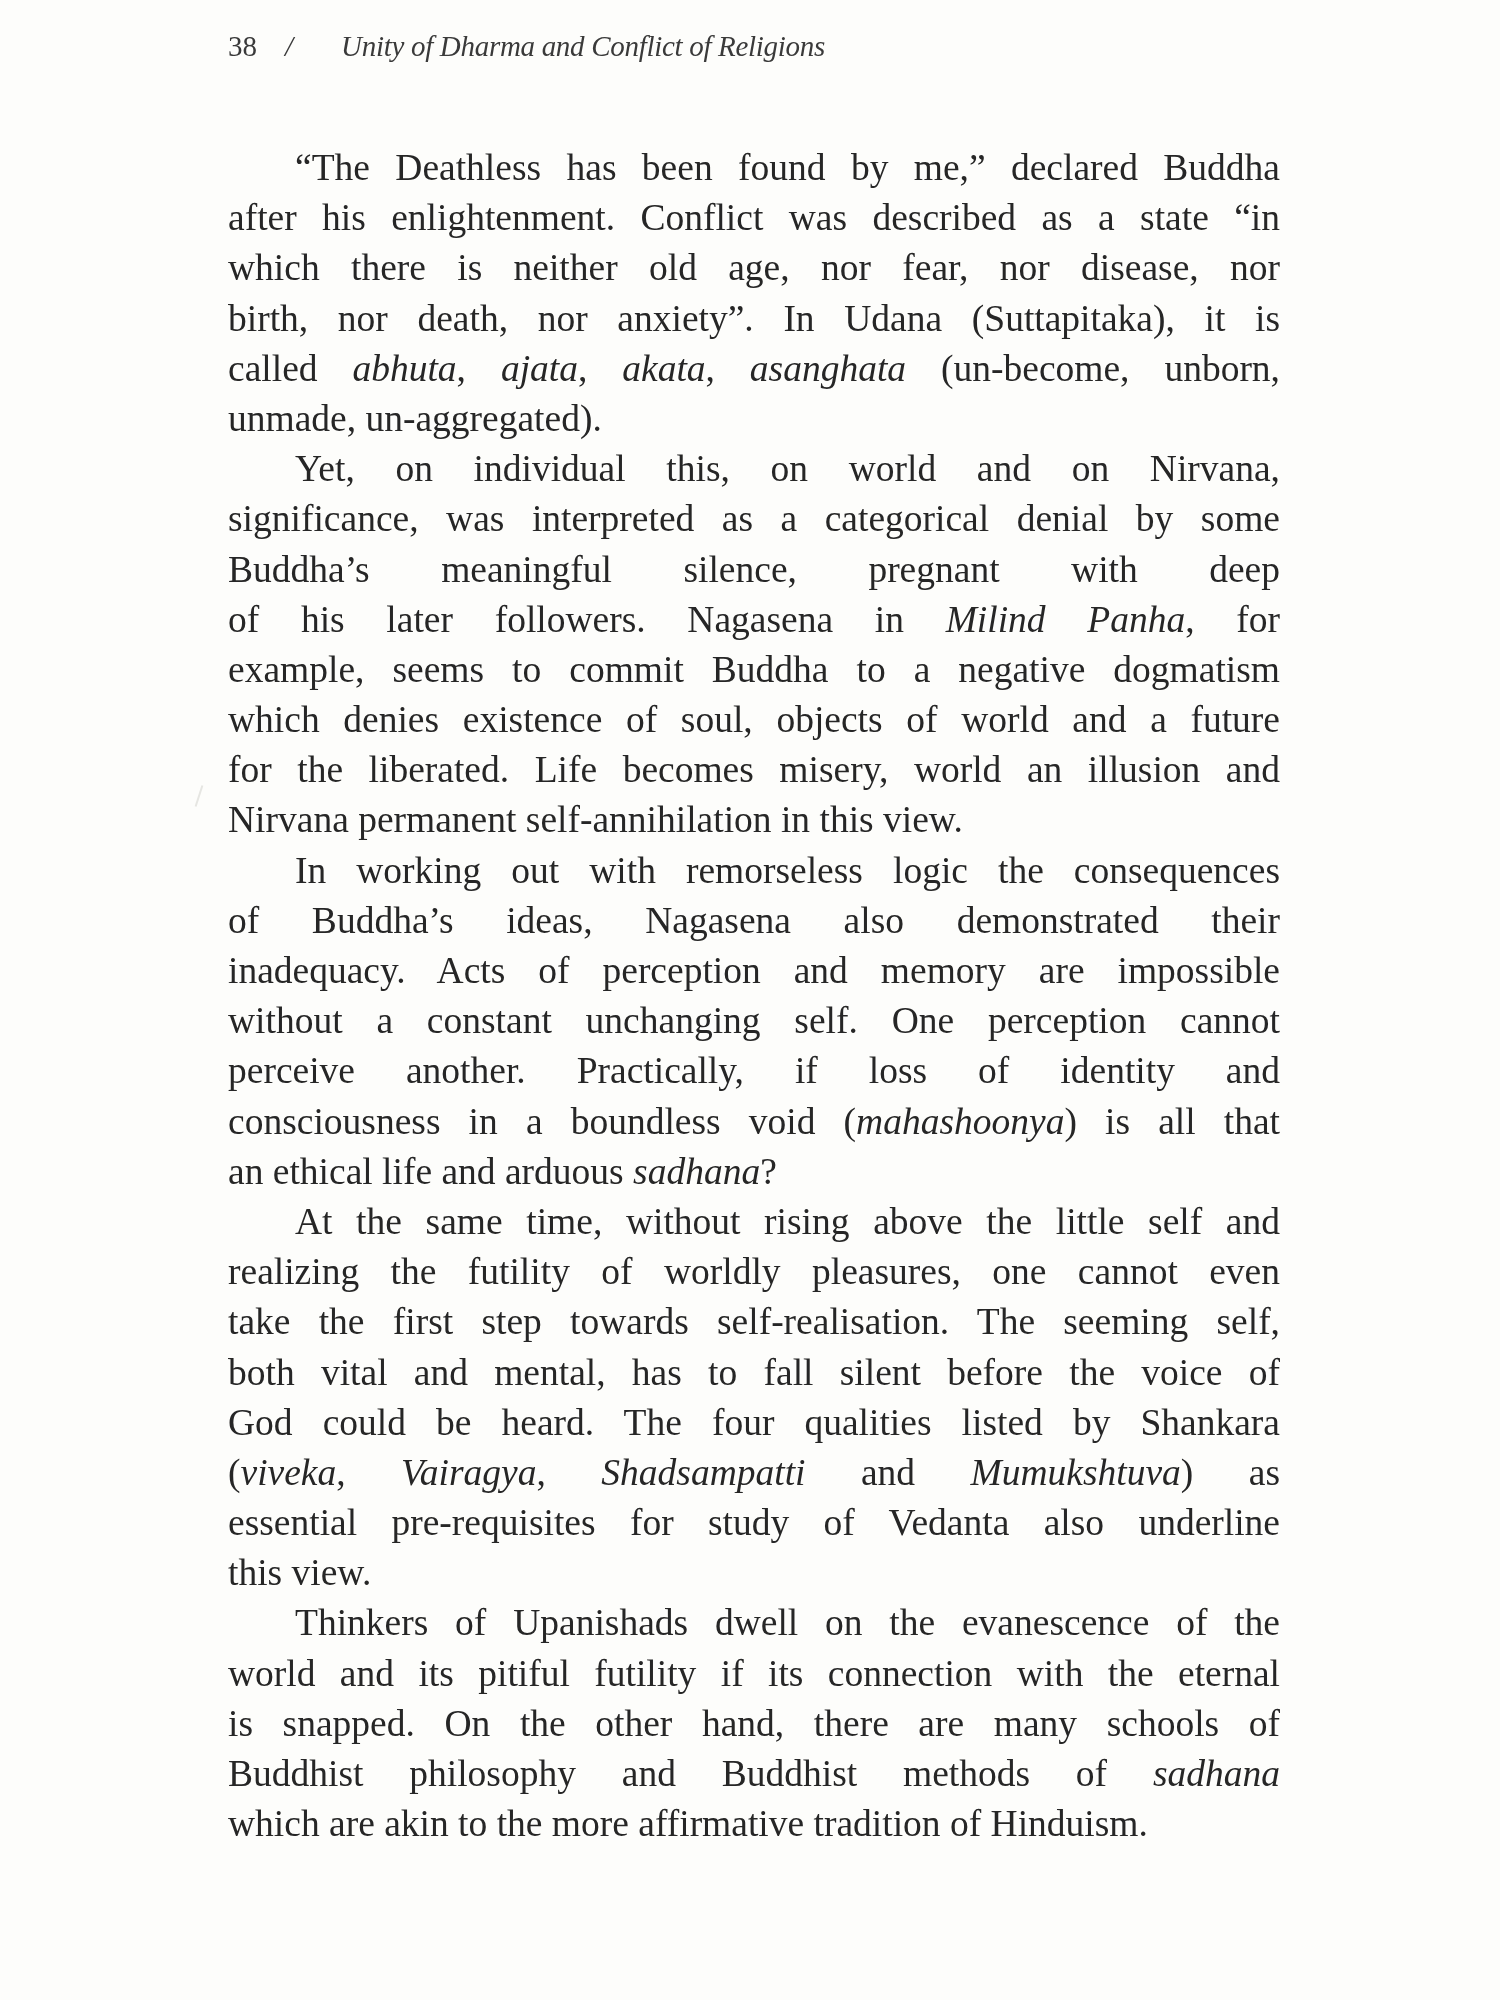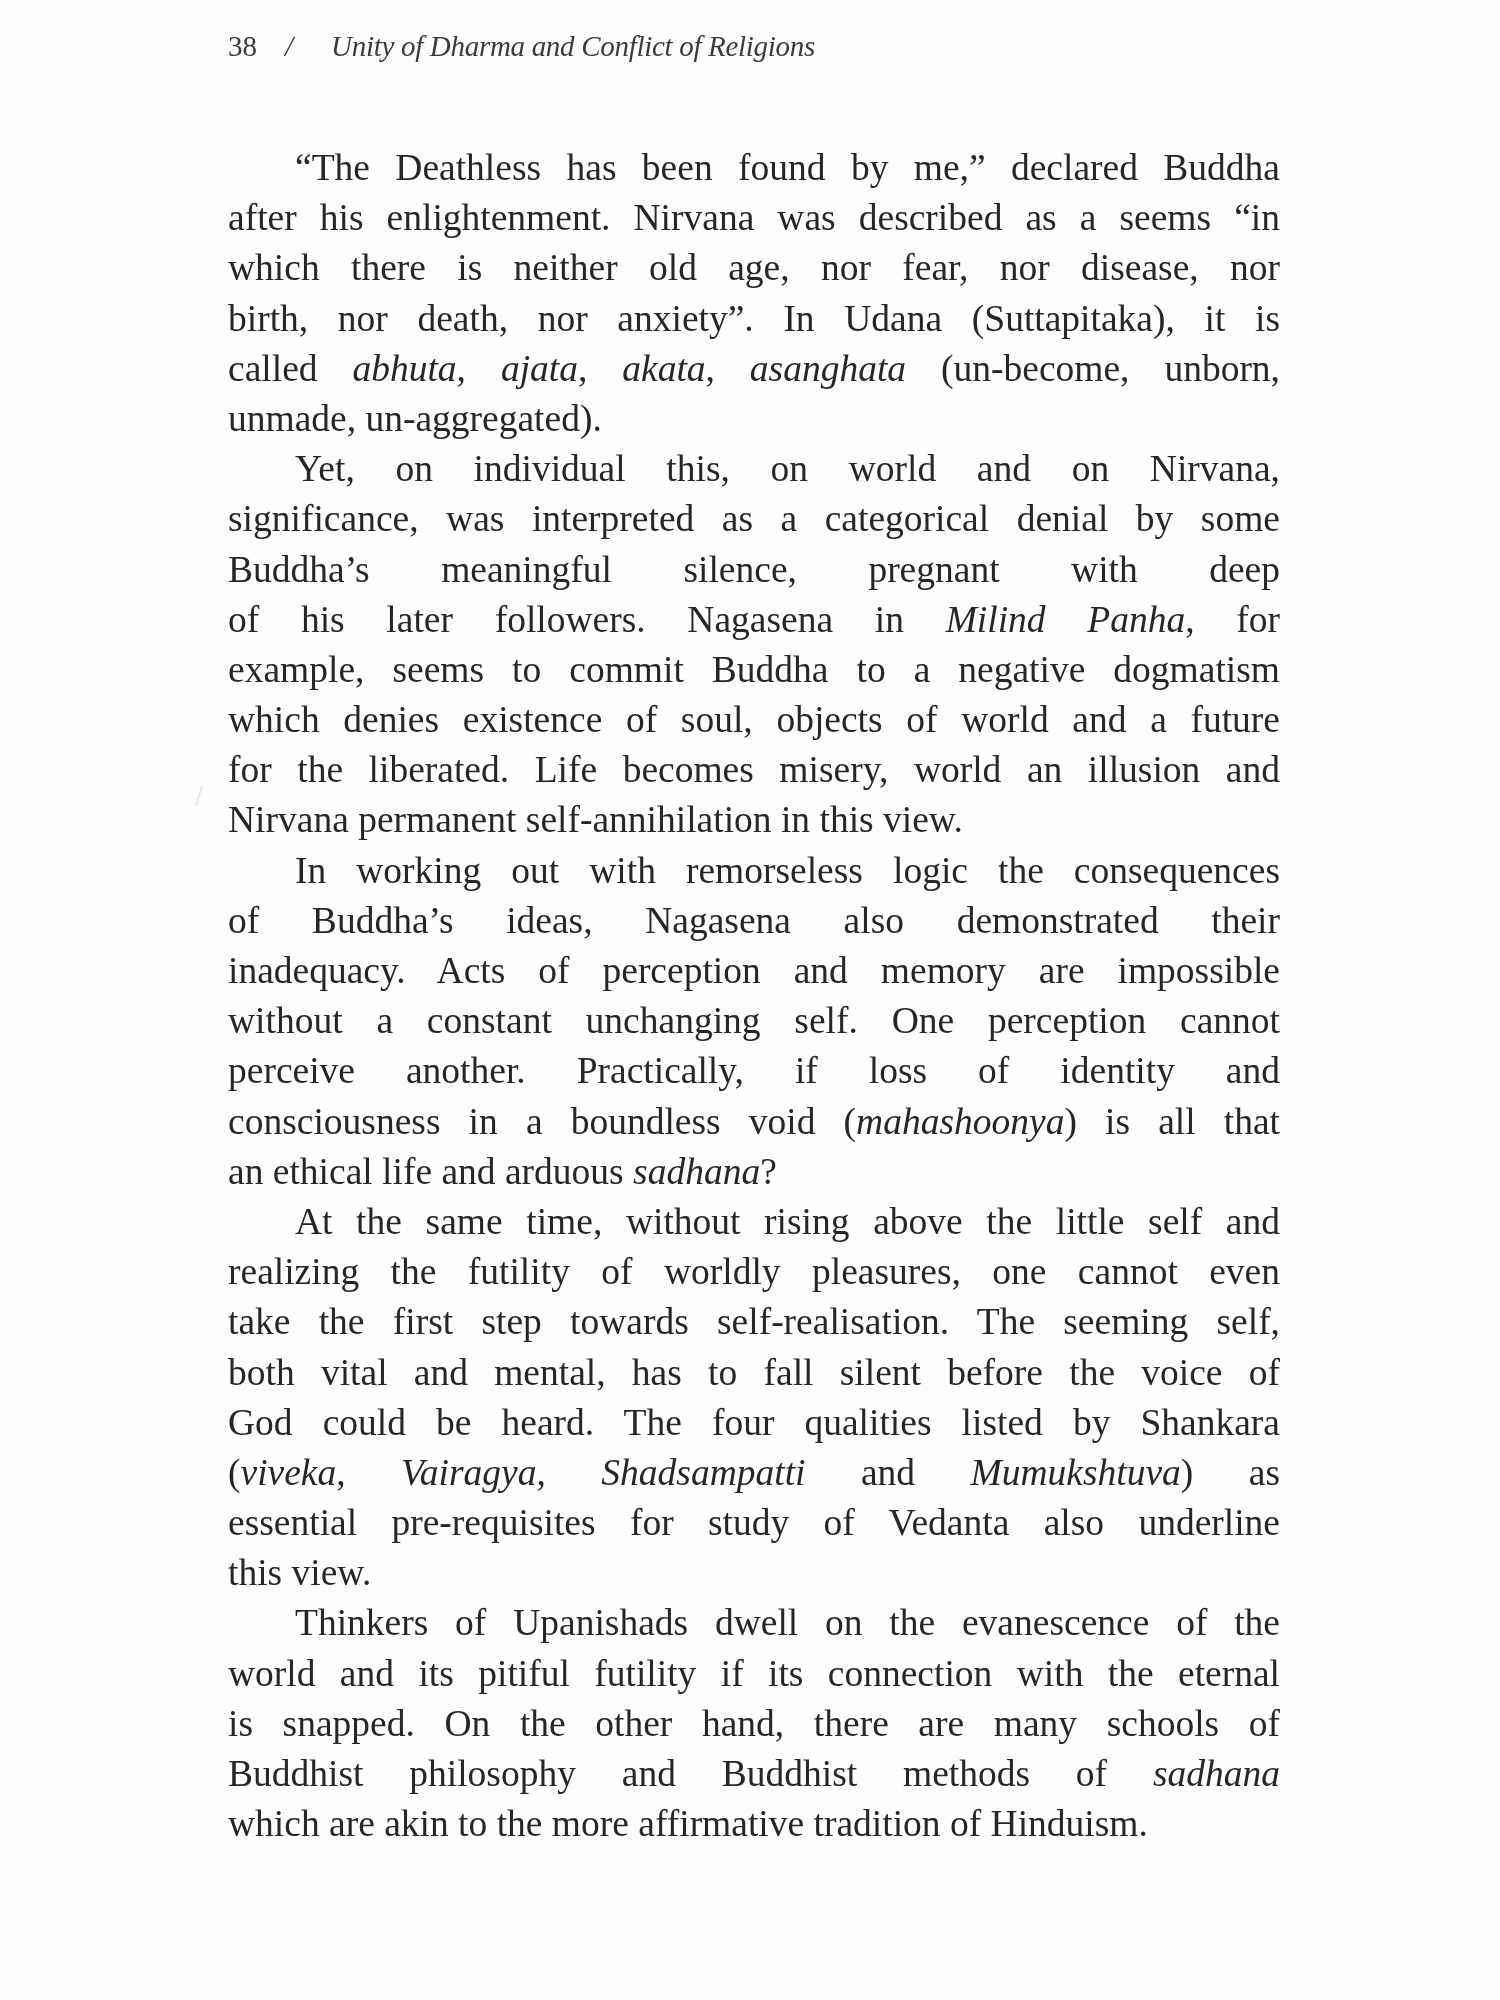--- a/index.html
+++ b/index.html
@@ -6,21 +6,21 @@
   body {
     width: 1500px; height: 2000px; background: #fdfdfb; position: relative; overflow: hidden;
     font-family: "Liberation Serif", "DejaVu Serif", serif; color: #262626;
   }
   .header {
     position: absolute; left: 228px; top: 26px; height: 40px;
     font-size: 29px; line-height: 40px; color: #3a3a3a; white-space: nowrap;
   }
   .header .num { display: inline-block; }
   .header .sep { display: inline-block; margin-left: 28px; font-style: italic; }
-  .header .title { display: inline-block; margin-left: 38px; font-style: italic; letter-spacing: -0.3px; }
+  .header .title { display: inline-block; margin-left: 48px; font-style: italic; letter-spacing: -0.3px; }
   .body-text {
     position: absolute; left: 228px; top: 143px; width: 1052px;
   }
   .line {
     font-size: 37.5px; line-height: 50.2px; height: 50.2px;
     text-align: justify; text-align-last: justify; white-space: nowrap; overflow: visible;
     word-spacing: 0px;
   }
   .line.wrap { white-space: normal; }
   .line.indent { padding-left: 67px; }
@@ -33,21 +33,21 @@
 
 <div class="header">
   <span class="num">38</span><span class="sep">/</span><span class="title">Unity of Dharma and Conflict of Religions</span>
 </div>
 
 <div class="speck"></div>
 
 <div class="body-text" id="body-text">
     <div>
       <div class="line wrap indent"><span>“The Deathless has been found by me,” declared Buddha</span></div>
-      <div class="line wrap"><span>after his enlightenment. Nirvana was described as a seems “in</span></div>
+      <div class="line wrap"><span>after his enlightenment. Conflict was described as a state “in</span></div>
       <div class="line wrap"><span>which there is neither old age, nor fear, nor disease, nor</span></div>
       <div class="line wrap"><span>birth, nor death, nor anxiety”. In Udana (Suttapitaka), it is</span></div>
       <div class="line wrap"><span>called </span><i>abhuta</i><span>, </span><i>ajata</i><span>, </span><i>akata</i><span>, </span><i>asanghata</i><span> (un-become, unborn,</span></div>
       <div class="line wrap last"><span>unmade, un-aggregated).</span></div>
     </div>
     <div>
       <div class="line wrap indent"><span>Yet, on individual this, on world and on Nirvana,</span></div>
       <div class="line wrap"><span>significance, was interpreted as a categorical denial by some</span></div>
       <div class="line wrap"><span>Buddha’s meaningful silence, pregnant with deep</span></div>
       <div class="line wrap"><span>of his later followers. Nagasena in </span><i>Milind Panha</i><span>, for</span></div>

